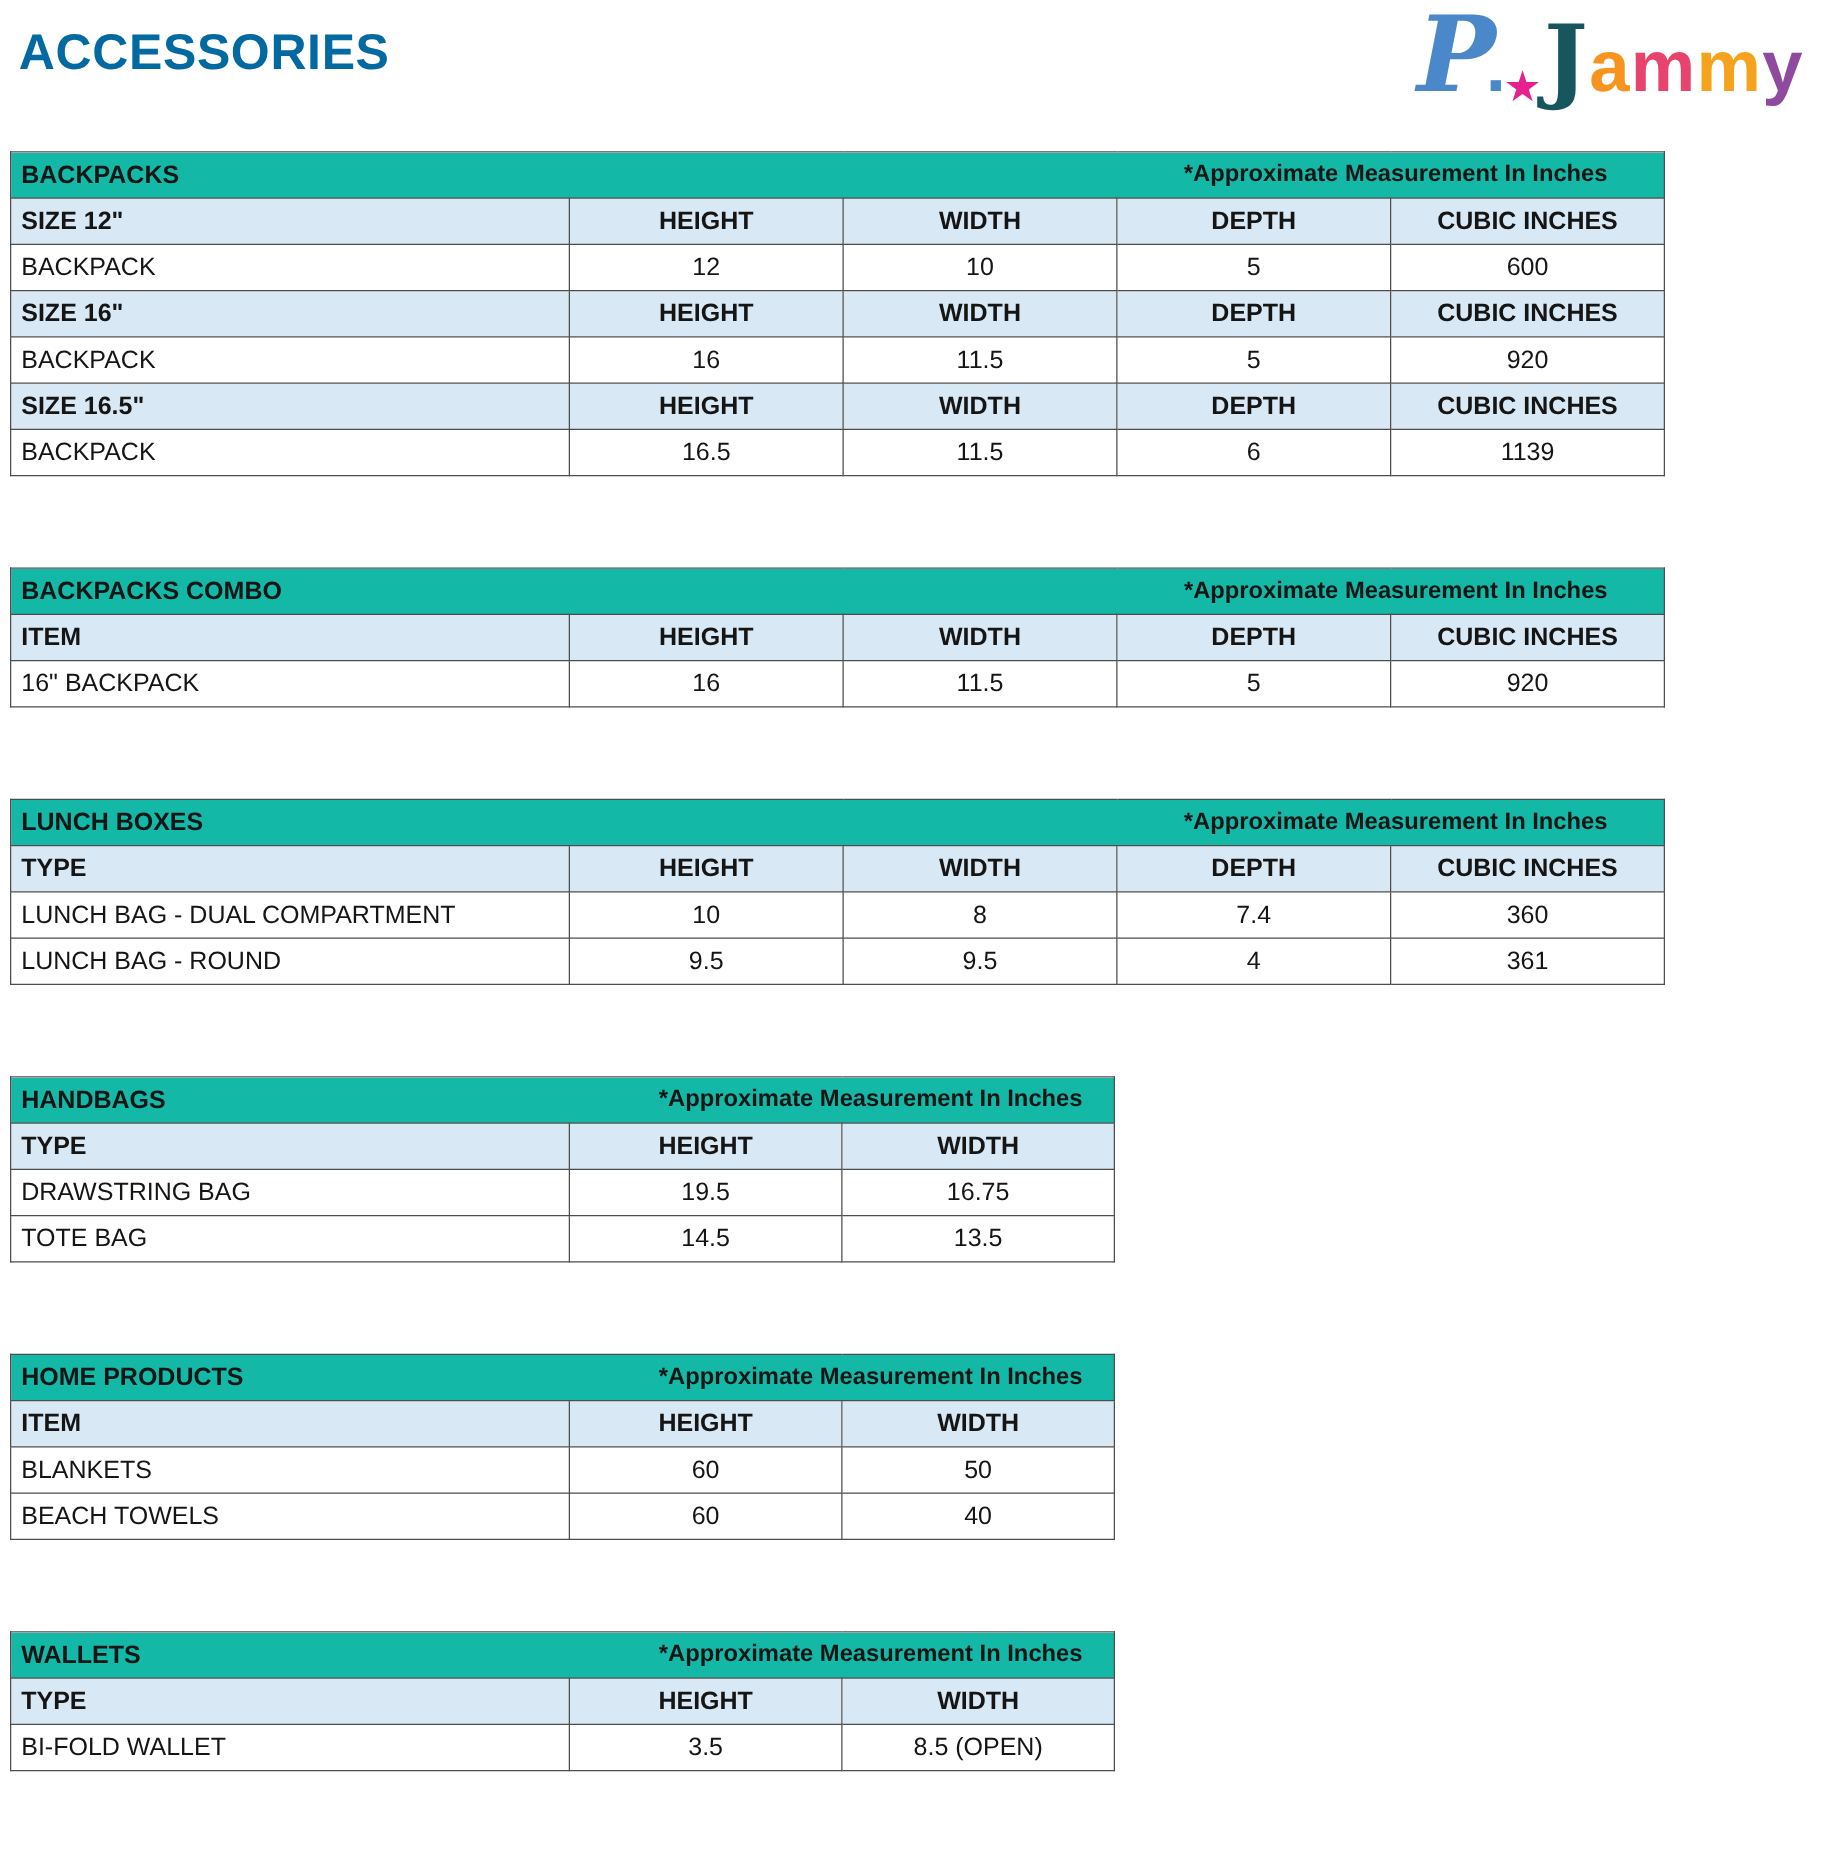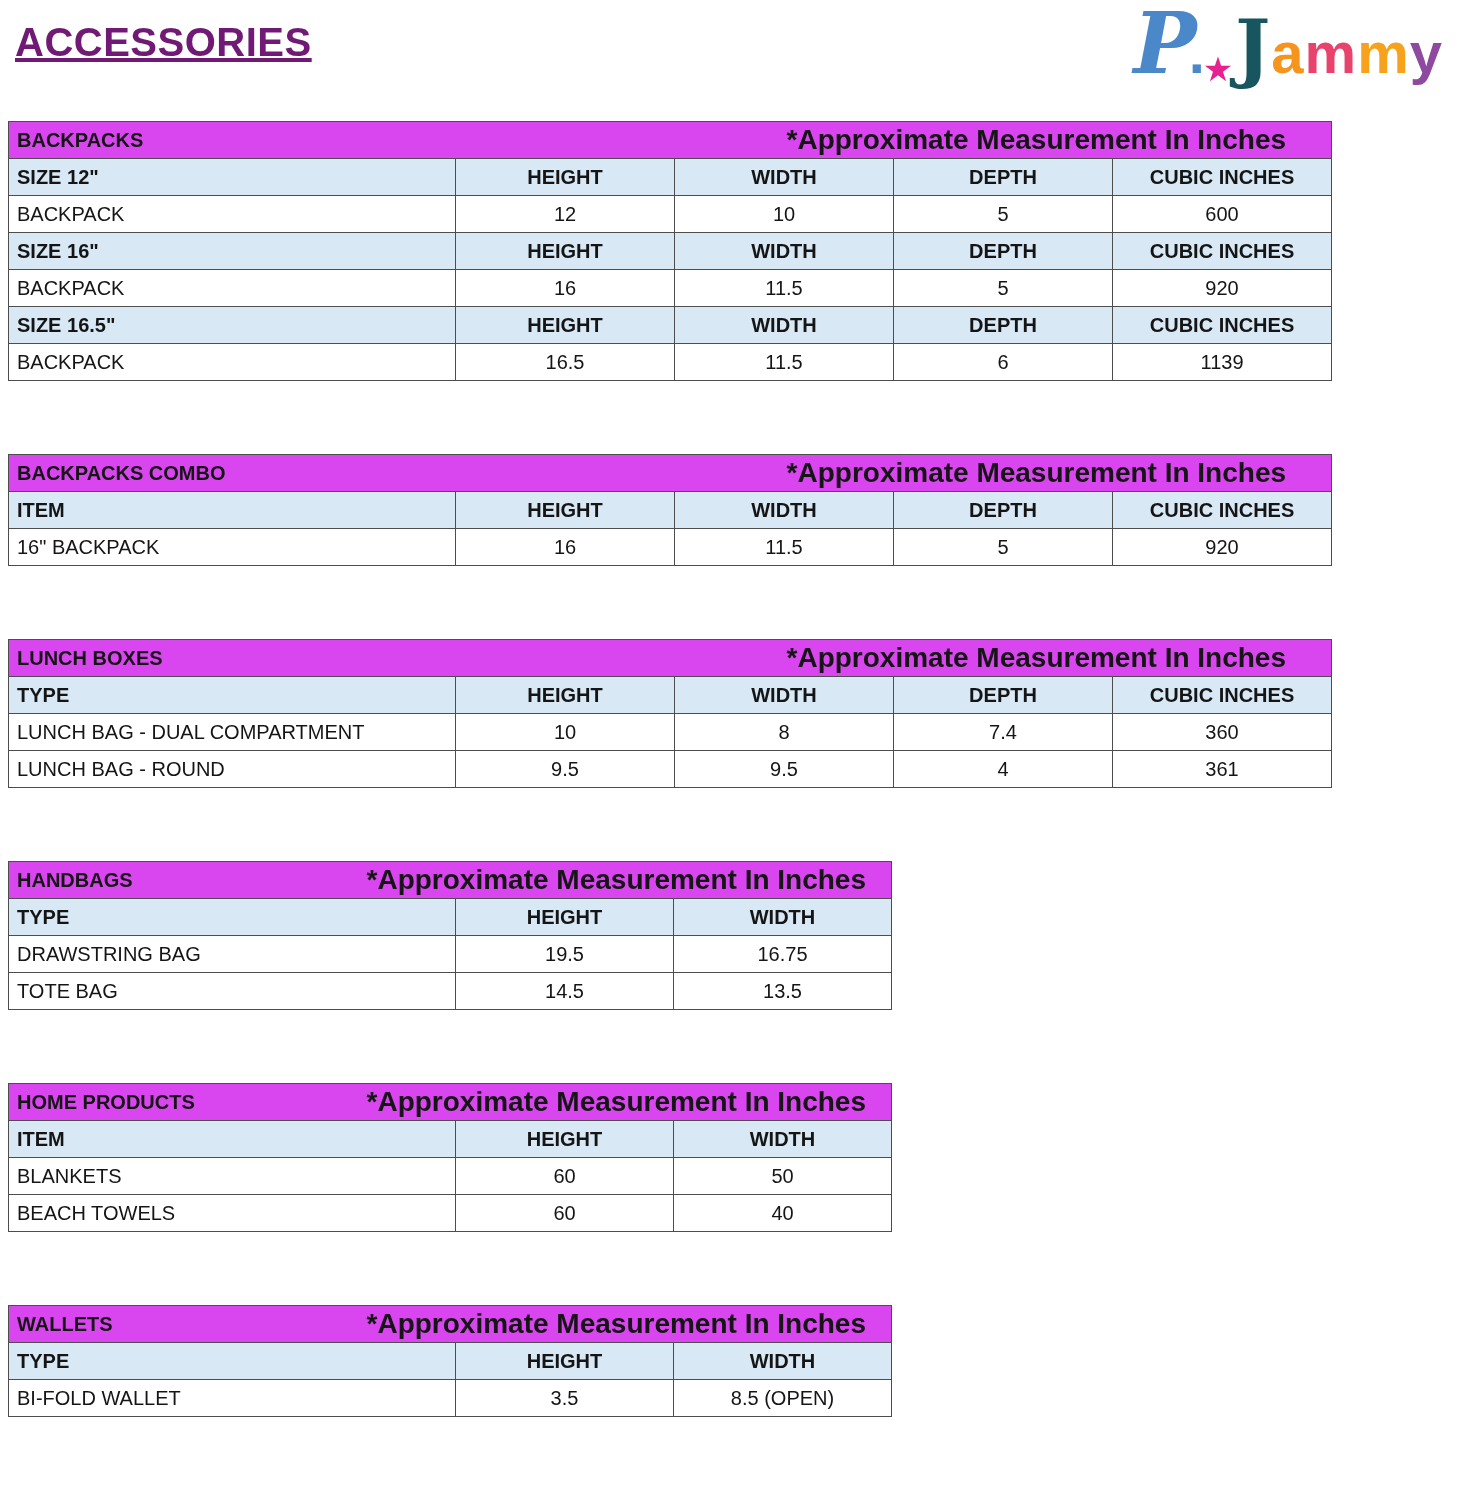--- a/index.html
+++ b/index.html
@@ -10,21 +10,21 @@
     font-family:"Liberation Sans","DejaVu Sans",sans-serif;
     color:#151515;
     position:relative;
     overflow:hidden;
   }
 
   .page-header { position:relative; height:121px; }
   .page-title {
     position:absolute; left:15px; top:20px;
     margin:0; font-size:40px; font-weight:bold;
-    color:#701a75; letter-spacing:0.5px;text-decoration:underline;
+    color:#0369a1; letter-spacing:0.5px;
   }
 
   
   .logo {
     position:absolute; right:16px; top:2px;
     display:flex; align-items:baseline; height:104px;
   }
   .logo span { display:inline-block; line-height:1; }
   .l-P   { font-family:"DejaVu Serif",serif; font-style:italic; font-weight:bold; font-size:84px; }
   .l-dot { font-size:58px; font-weight:bold; margin-left:-8px; }
@@ -48,28 +48,28 @@
   .size-table td {
     border:1px solid #4d4d4d;
     height:37px;
     font-size:20px;
     padding:0;
     overflow:hidden;
     white-space:nowrap;
     vertical-align:middle;
     background:#ffffff;
   }
-  .title-row td { background:#d946ef; }
+  .title-row td { background:#14b8a6; }
   .title-wrap {
     display:flex; justify-content:space-between; align-items:center;
     font-weight:bold; padding-left:8px;
   }
   table.wide   .title-wrap { padding-right:45px; }
   table.narrow .title-wrap { padding-right:25px; }
-  .title-wrap .note { font-size:28px; }
+  .title-wrap .note { font-size:19px; }
 
   .colheader-row td { background:#d8e8f5; font-weight:bold; }
   td.first { text-align:left; padding-left:8px; }
   td.num   { text-align:center; }
   .data-row td { font-weight:normal;margin-left:41px; }
 </style>
 </head>
 <body>
 
 <div class="page-header">

